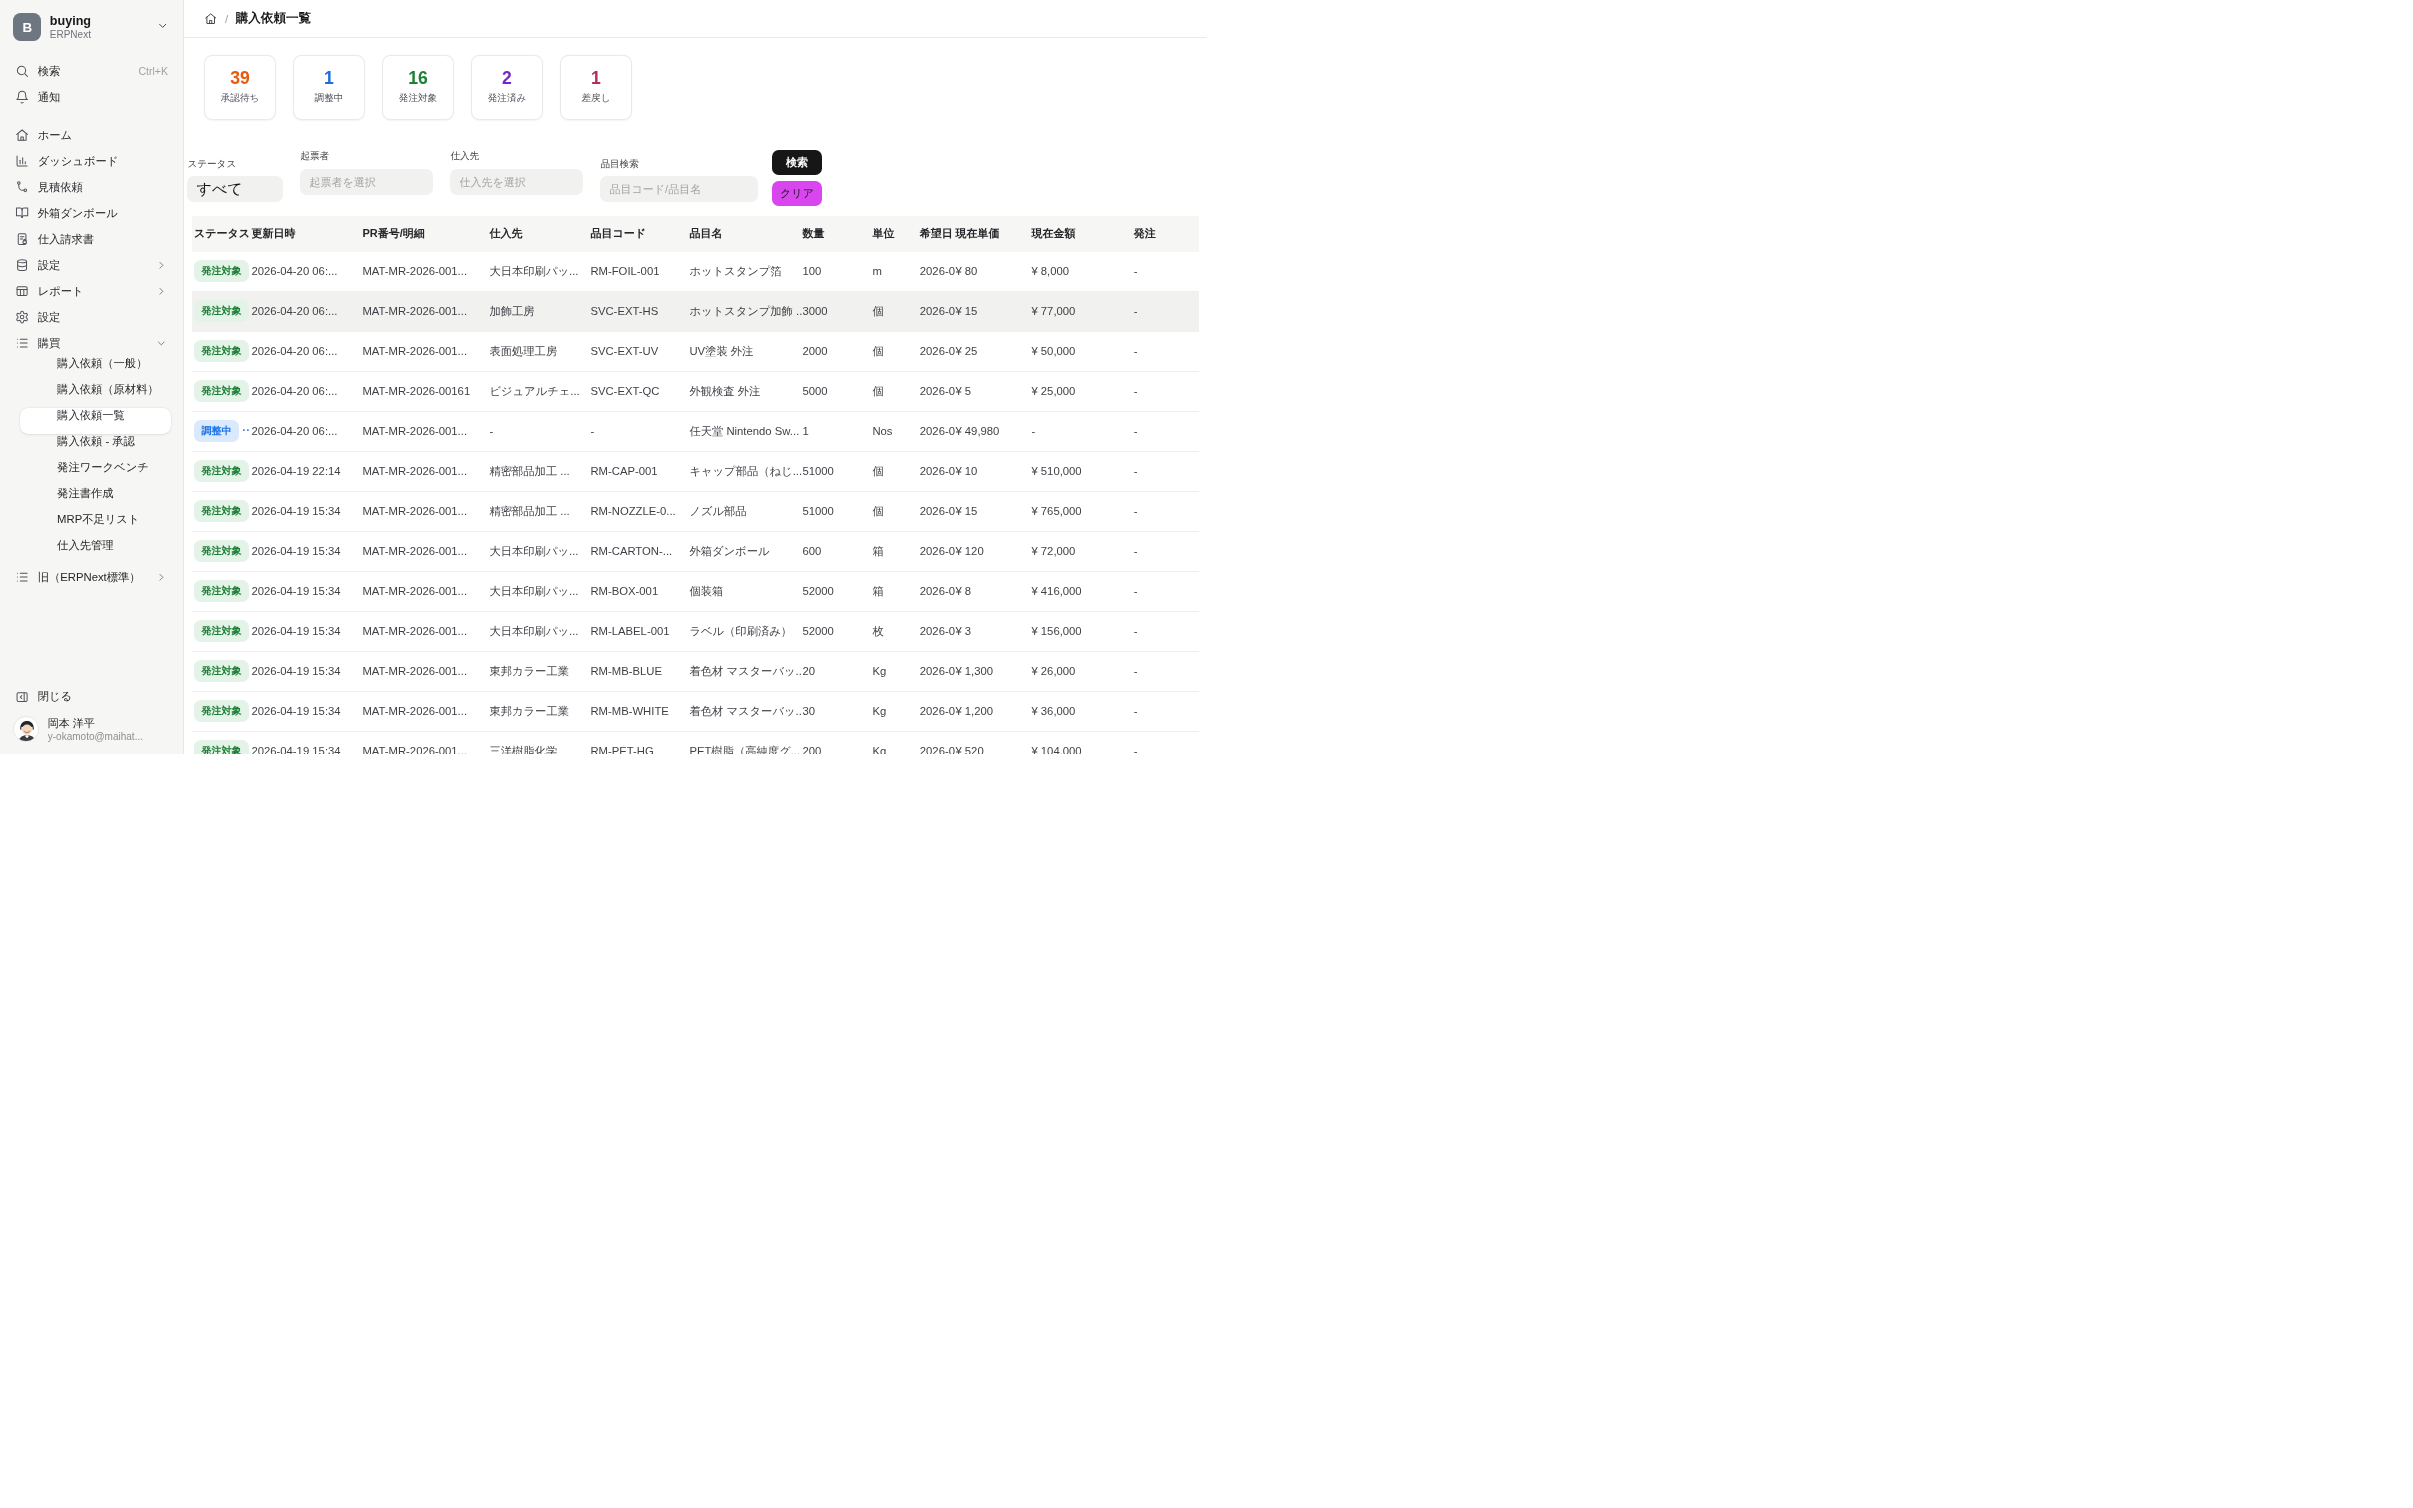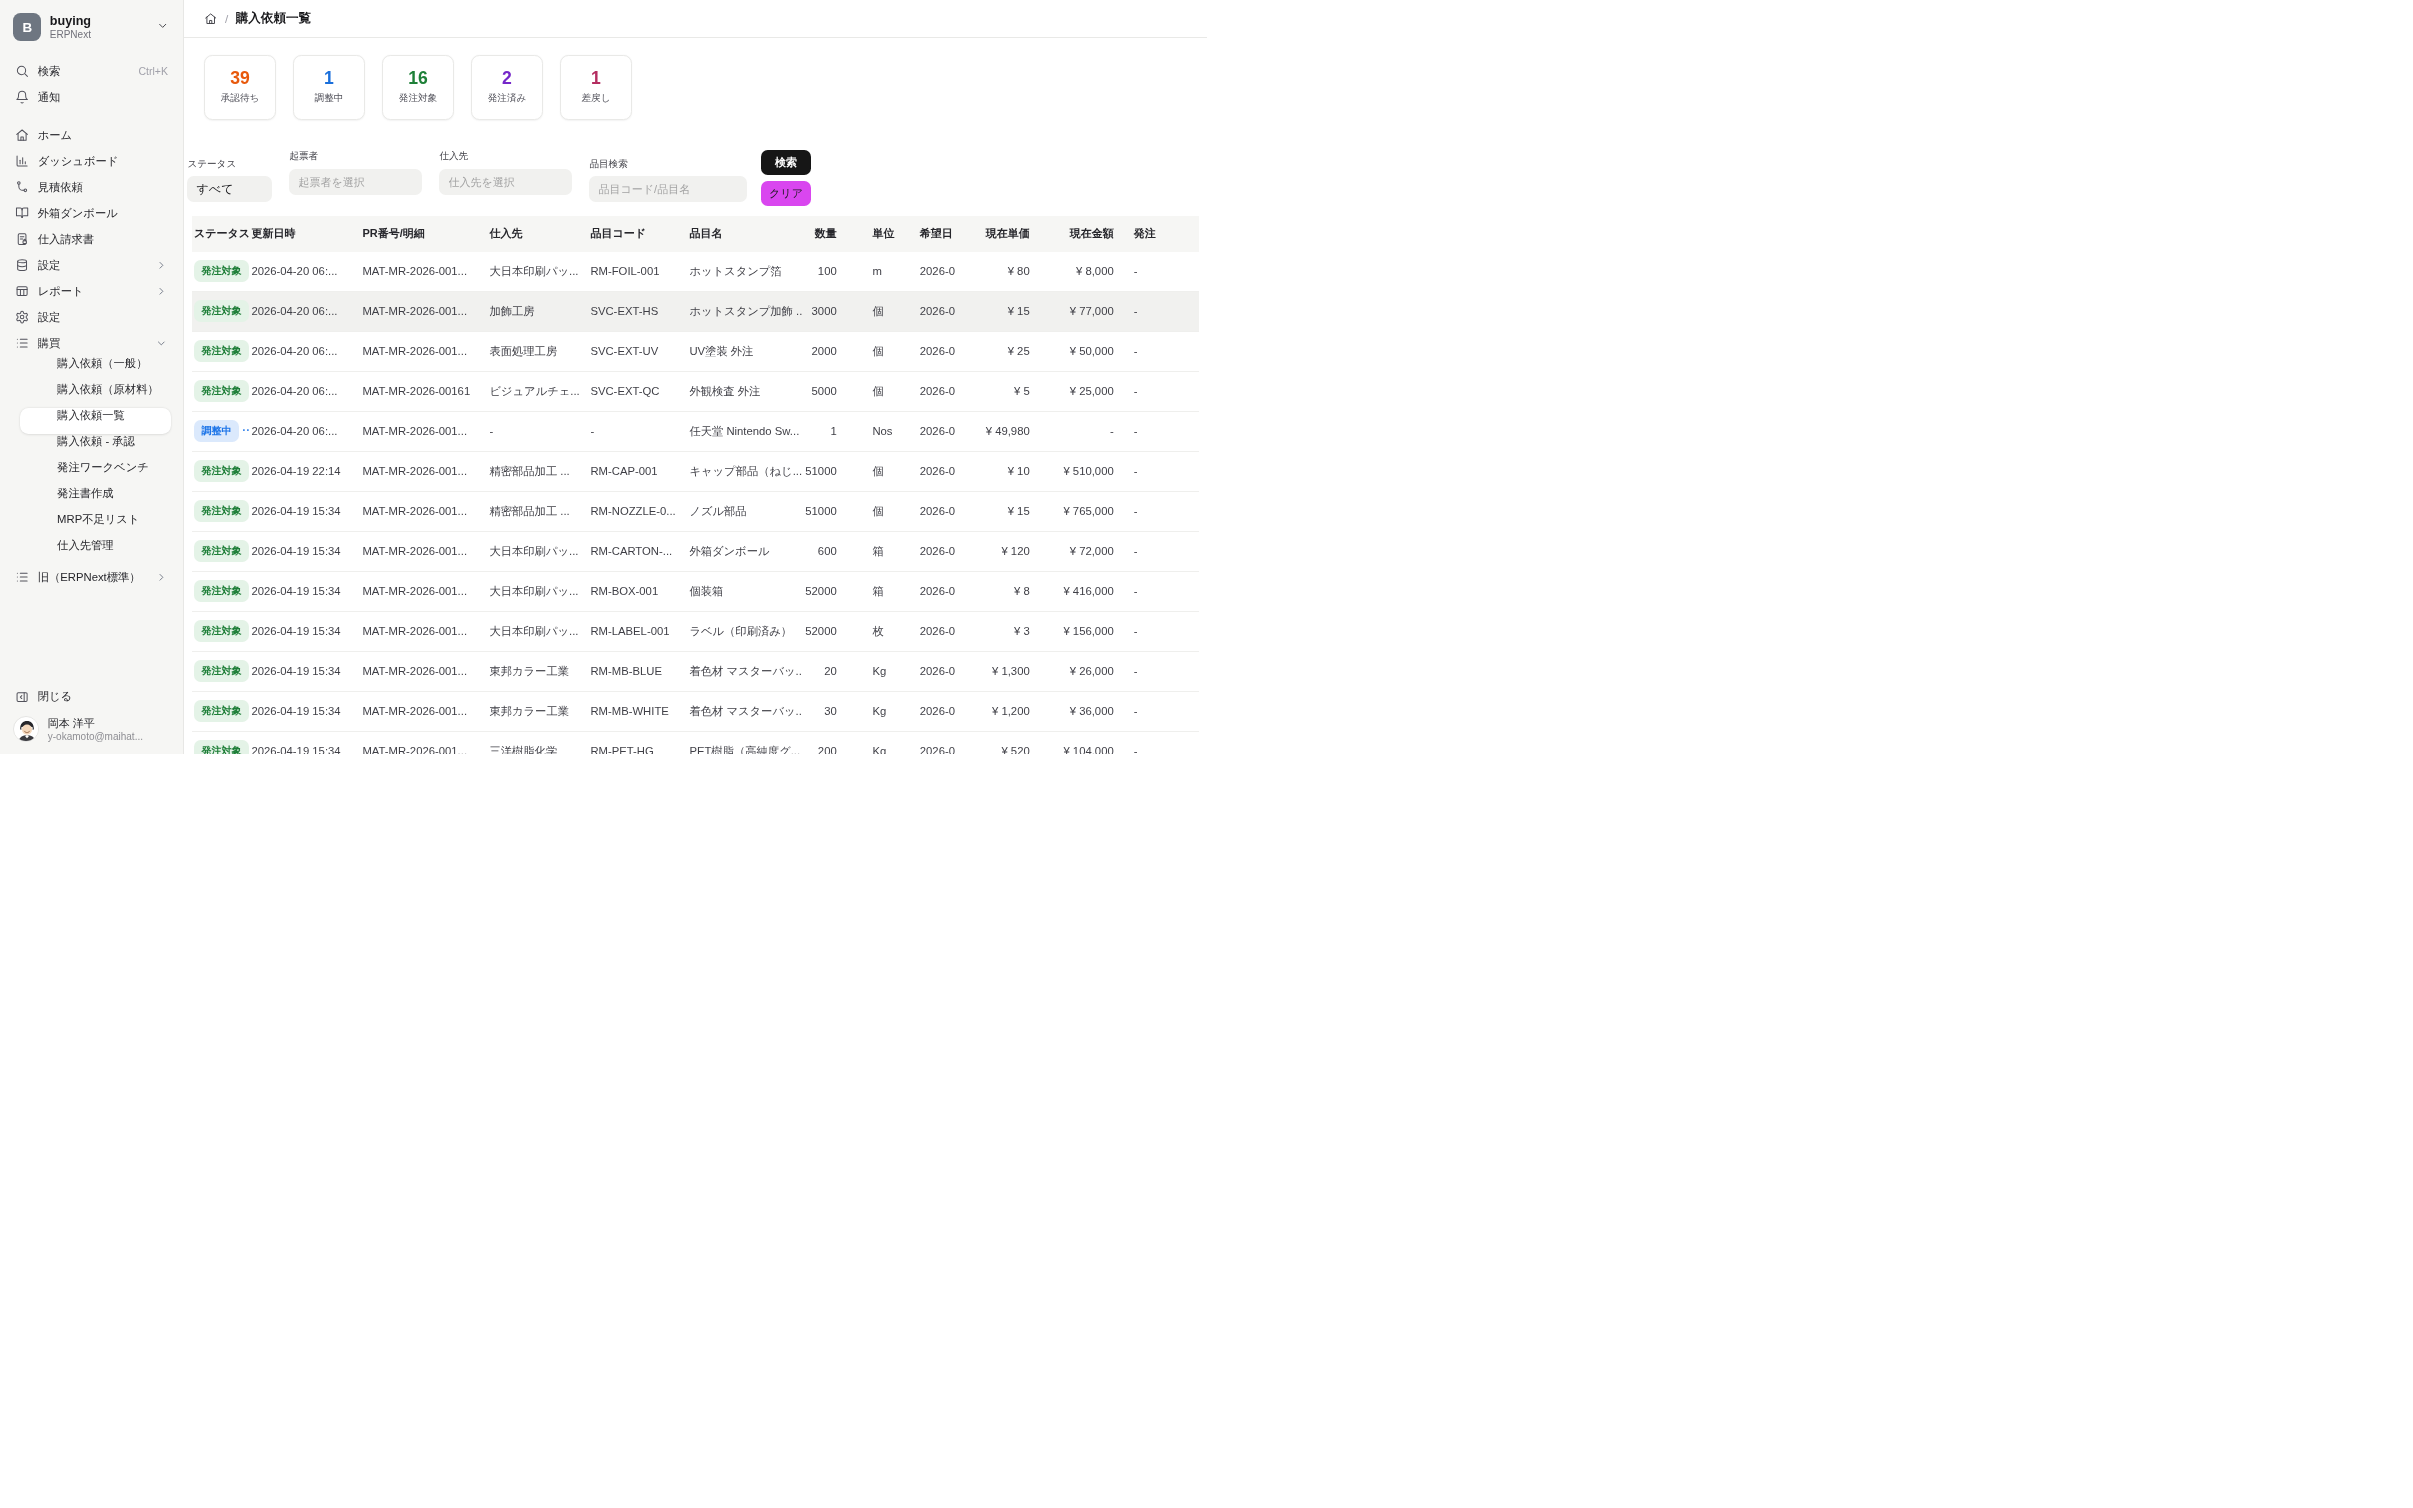--- a/index.html
+++ b/index.html
@@ -51,42 +51,42 @@
   .card{width:72px;height:65px;border:0.8px solid #e9e9e7;border-radius:8.4px;background:#fff;
     box-shadow:0 0.8px 1.7px rgba(0,0,0,.05);display:flex;flex-direction:column;align-items:center;
     justify-content:center;gap:5px;cursor:pointer}
   .card .num{font-size:17.6px;font-weight:700;line-height:1}
   .card .lbl{font-size:9.6px;color:#52525b}
 
   .filters{display:flex;align-items:flex-start;gap:17px;margin:30px 8.4px 0 3.4px}
   .fgroup{display:flex;flex-direction:column;gap:5.9px}
   .fgroup.offset{padding-top:7.5px}
   .flabel{font-size:9.6px;color:#3f3f46}
-  .fselect{width:85px;height:26px;background:#f1f1ef;border-radius:6.7px;display:flex;
-    align-items:center;padding:0 9.2px;font-size:12px;color:#18181b;cursor:pointer}
+  .fselect{width:96px;height:26px;background:#f1f1ef;border-radius:6.7px;display:flex;
+    align-items:center;padding:0 9.2px;font-size:15px;color:#18181b;cursor:pointer}
   .finput{height:26px;background:#f1f1ef;border:none;border-radius:6.7px;padding:0 9.2px;
     font-size:11px;color:#18181b;outline:none;font-family:inherit}
   .finput::placeholder{color:#a3a3a3}
   .w192{width:133px}.w198{width:158px}
   .fbtns{display:flex;flex-direction:column;gap:5.9px;margin-left:-3.4px}
   .btn{width:50px;height:25px;border-radius:6.7px;font-size:11px;border:none;cursor:pointer;
     font-family:inherit}
   .btn-search{background:#161616;color:#fff;font-weight:600}
   .btn-clear{background:#d946ef;color:#18181b}
 
   .table{margin:10px 8.4px 0 8.4px}
   .grid{display:grid;grid-template-columns:59px 111px 127px 101px 99px 113px 36px 73px 44px 76px 84px 82px;
     align-items:center}
   .thead{height:36px;background:#f6f6f4;font-size:11px;font-weight:700;color:#26262b}
   .trow{height:40px;border-bottom:0.8px solid #efefed;font-size:11.3px;color:#3f3f46;
     background:#fff;cursor:pointer}
   .trow.hl{background:#f1f1ef}
   .cell{white-space:nowrap;overflow:hidden;padding-right:5px}
   .c-first{padding-left:1.7px}
-  .c-right{text-align:right;padding-right:1.7px}
+  .c-right{padding-right:1.7px}
   .c-unit{padding-left:34px}
   .c-date{padding-left:8.4px}
   .c-order{padding-left:18.4px}
   .badge{display:inline-flex;align-items:center;height:22px;padding:0 7.5px;border-radius:6.7px;
     font-size:10px;font-weight:600;white-space:nowrap}
   .badge.green{background:#e4f3e7;color:#1d7e37}
   .badge.blue{background:#dbe9fc;color:#1a73e8}
   .badge-suffix{color:#1a73e8;font-size:10px;font-weight:700;margin-left:3.4px;letter-spacing:0.8px}
 </style>
 </head>

